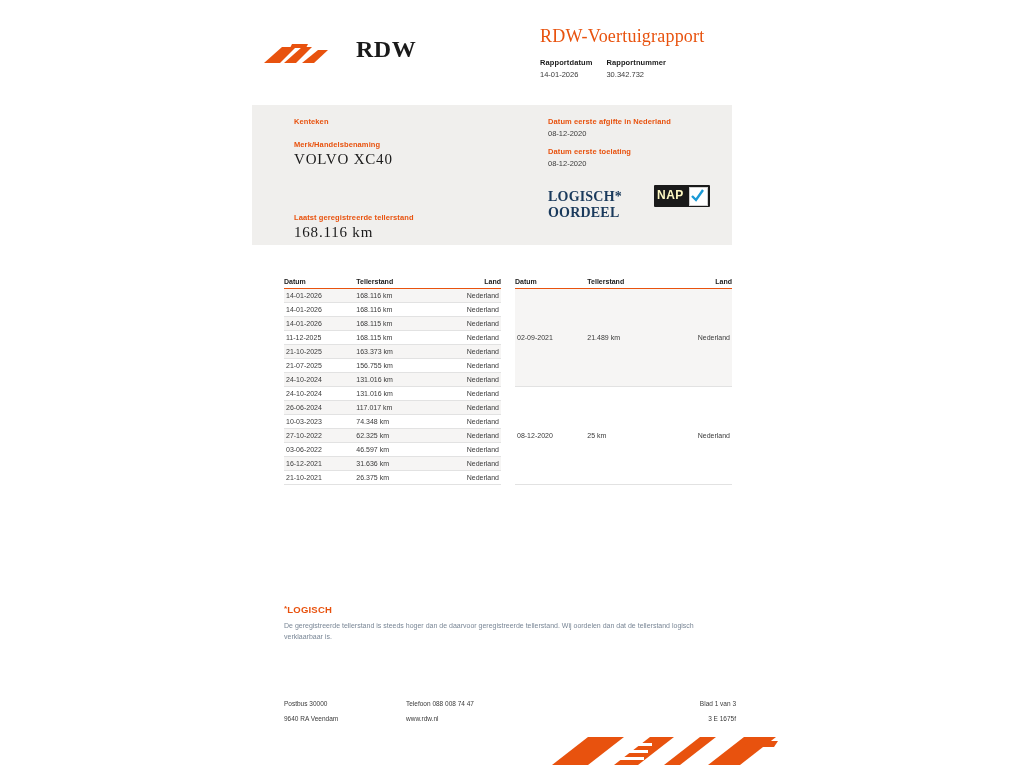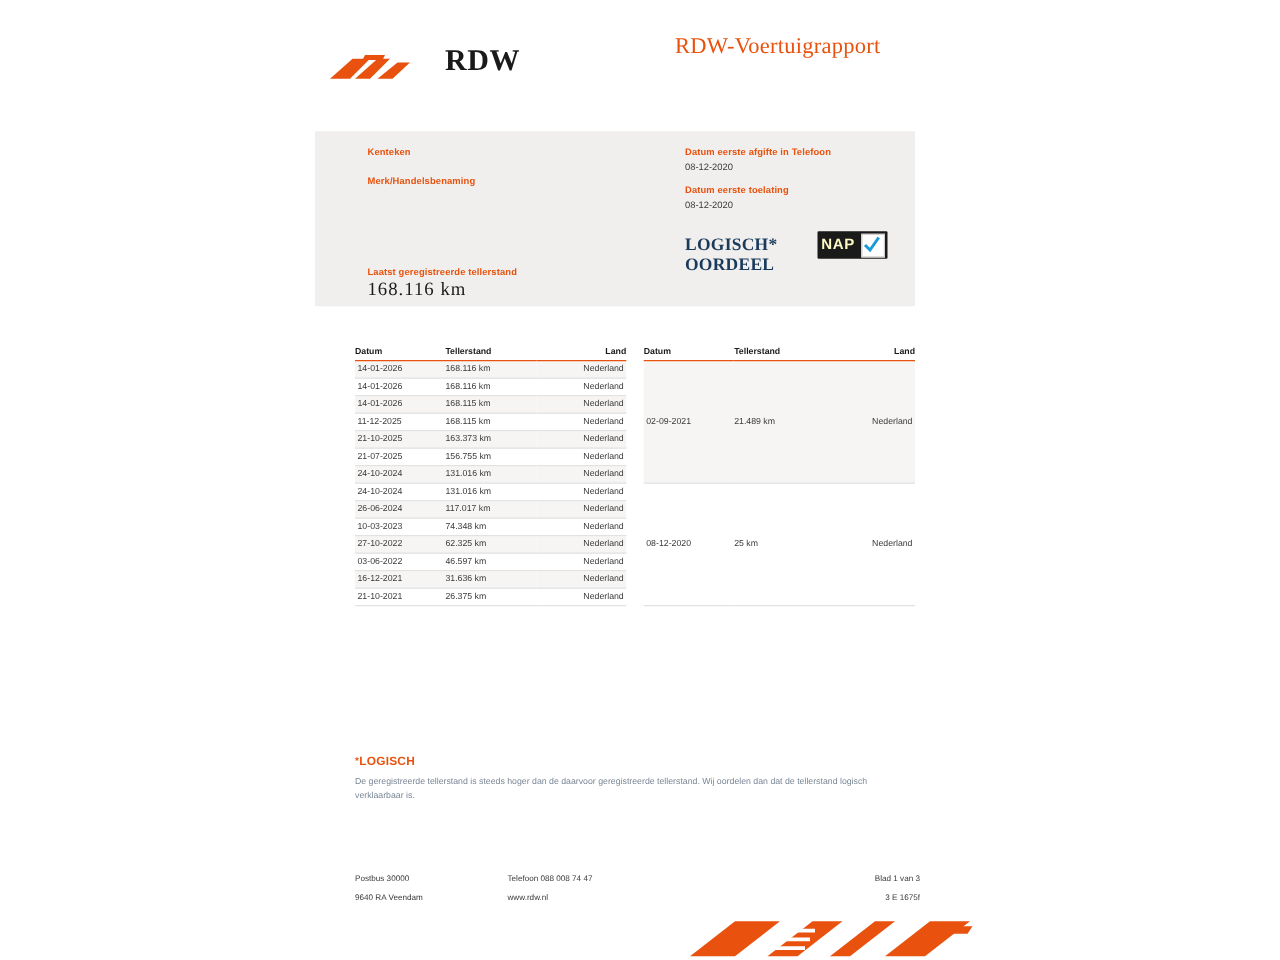--- a/index.html
+++ b/index.html
@@ -284,36 +284,47 @@
         <svg width="68" height="26" viewBox="0 0 68 26" xmlns="http://www.w3.org/2000/svg">
           <path d="M2 21 L20 5 L34 5 L18 21 Z" fill="#e8520e"></path>
           <path d="M22 21 L40 5 L50 5 L34 21 Z" fill="#e8520e"></path>
           <path d="M40 21 L56 8 L66 8 L52 21 Z" fill="#e8520e"></path>
           <path d="M30 2 L46 2 L44 6 L28 6 Z" fill="#e8520e"></path>
         </svg>
       </div>
       <div class="logo-text">RDW</div>
     </div>
     <div class="report-title">RDW-Voertuigrapport</div>
+    <div class="meta-row">
+      <div class="meta-block first">
+        <div class="meta-label">Rapportdatum</div>
+        <div class="meta-value">14-01-2026</div>
+      </div>
+      <div class="meta-block">
+        <div class="meta-label">Rapportnummer</div>
+        <div class="meta-value">30.342.732</div>
+      </div>
+    </div>
   </div>
 
   <div class="panel">
     <div class="panel-left">
       <div class="field-label">Kenteken</div>
       <div class="gap-16"></div>
       <div class="field-label">Merk/Handelsbenaming</div>
+      <div class="field-big">VOLVO XC40</div>
     </div>
 
     <div class="panel-left-bottom">
       <div class="field-label">Laatst geregistreerde tellerstand</div>
       <div class="field-big">168.116 km</div>
     </div>
 
     <div class="panel-right">
-      <div class="field-label">Datum eerste afgifte in Telefoon</div>
+      <div class="field-label">Datum eerste afgifte in Nederland</div>
       <div class="field-small">08-12-2020</div>
       <div class="gap-10"></div>
       <div class="field-label">Datum eerste toelating</div>
       <div class="field-small">08-12-2020</div>
     </div>
 
     <div class="verdict">
       <div>LOGISCH*</div>
       <div>OORDEEL</div>
     </div>

